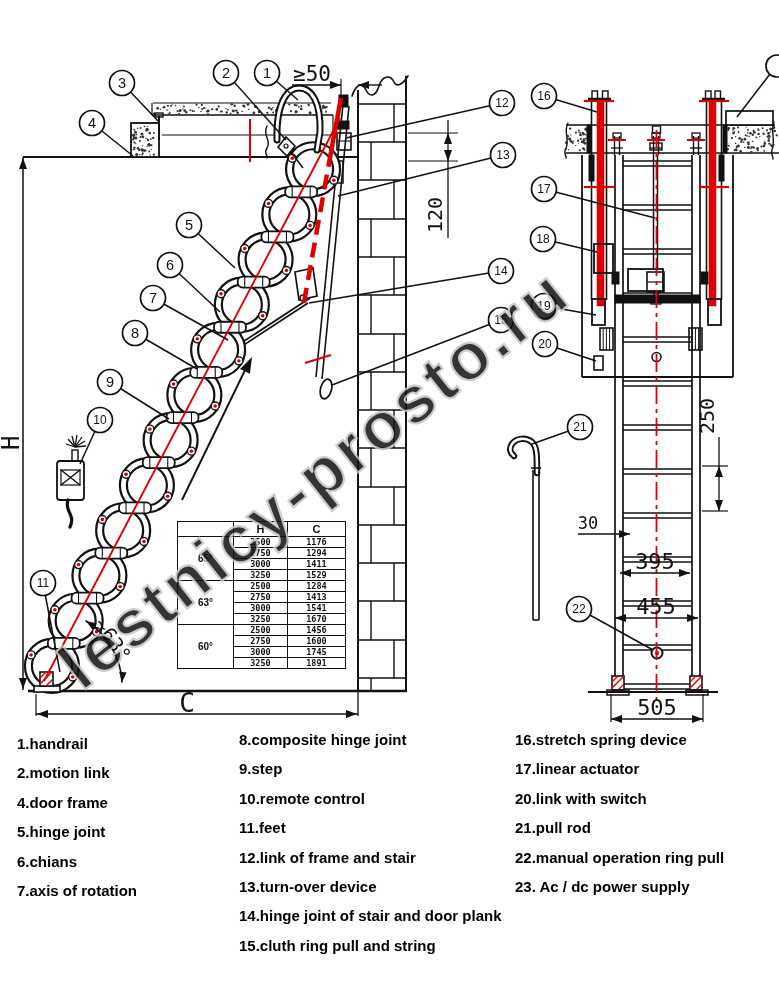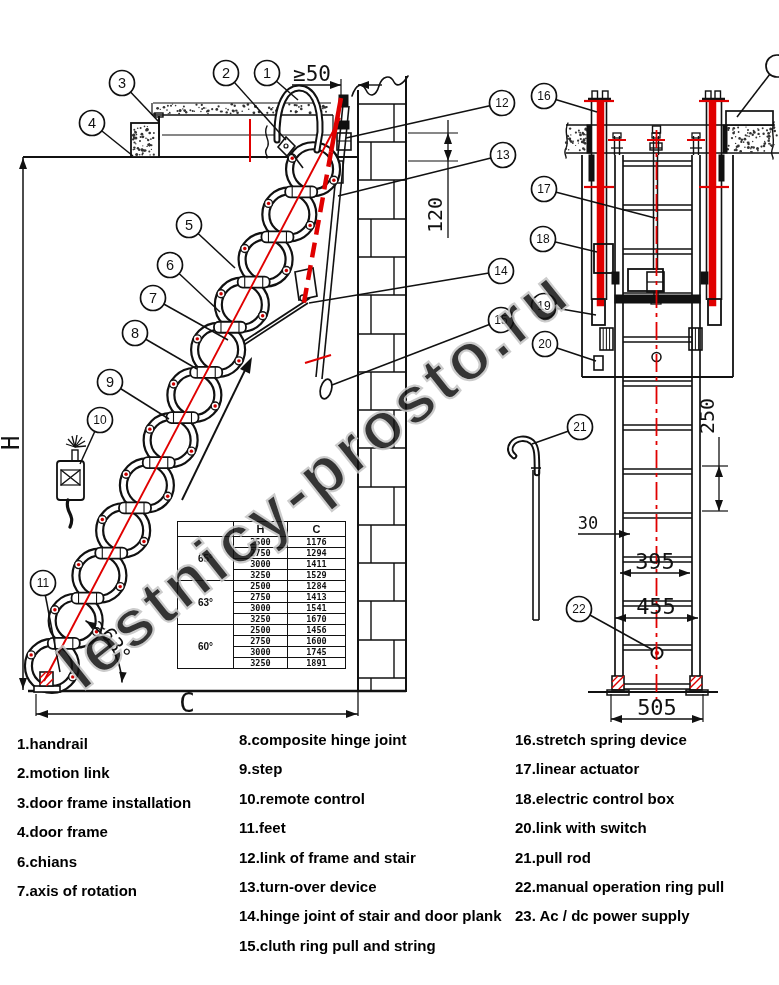--- a/index.html
+++ b/index.html
@@ -842,39 +842,38 @@
             <td class="cc">1891</td>
           </tr>
         </tbody>
       </table>
     </div>
 
   <div id="legend">
       <div class="lcol" style="left: 17px; top: 735px;">
         <span class="litem">1.handrail</span>
         <span class="litem">2.motion link</span>
-        <span class="litem">3.door frame installation</span>
         <span class="litem">4.door frame</span>
+        <span class="litem">5.hinge joint</span>
         <span class="litem">6.chians</span>
         <span class="litem">7.axis of rotation</span>
       </div>
       <div class="lcol" style="left: 218px; top: 731px; margin-left: 21px;">
         <span class="litem">8.composite hinge joint</span>
         <span class="litem">9.step</span>
         <span class="litem">10.remote control</span>
         <span class="litem">11.feet</span>
         <span class="litem">12.link of frame and stair</span>
         <span class="litem">13.turn-over device</span>
         <span class="litem">14.hinge joint of stair and door plank</span>
         <span class="litem">15.cluth ring pull and string</span>
       </div>
       <div class="lcol" style="left: 478px; top: 731px; margin-left: 37px;">
         <span class="litem">16.stretch spring device</span>
         <span class="litem">17.linear actuator</span>
-        <span class="litem">18.electric control box</span>
         <span class="litem">20.link with switch</span>
         <span class="litem">21.pull rod</span>
         <span class="litem">22.manual operation ring pull</span>
         <span class="litem">23. Ac / dc power supply</span>
       </div>
     </div>
 
   <svg id="wmlayer" width="779" height="985" viewBox="0 0 779 985">
     <text transform="translate(82,692) rotate(-38.5)" font-size="66" font-weight="bold" letter-spacing="4" font-family="Liberation Sans, sans-serif" fill="none" stroke="#c4c4c4" stroke-width="2.2" opacity="0.85">lestnicy-prosto.ru</text>
   </svg>

